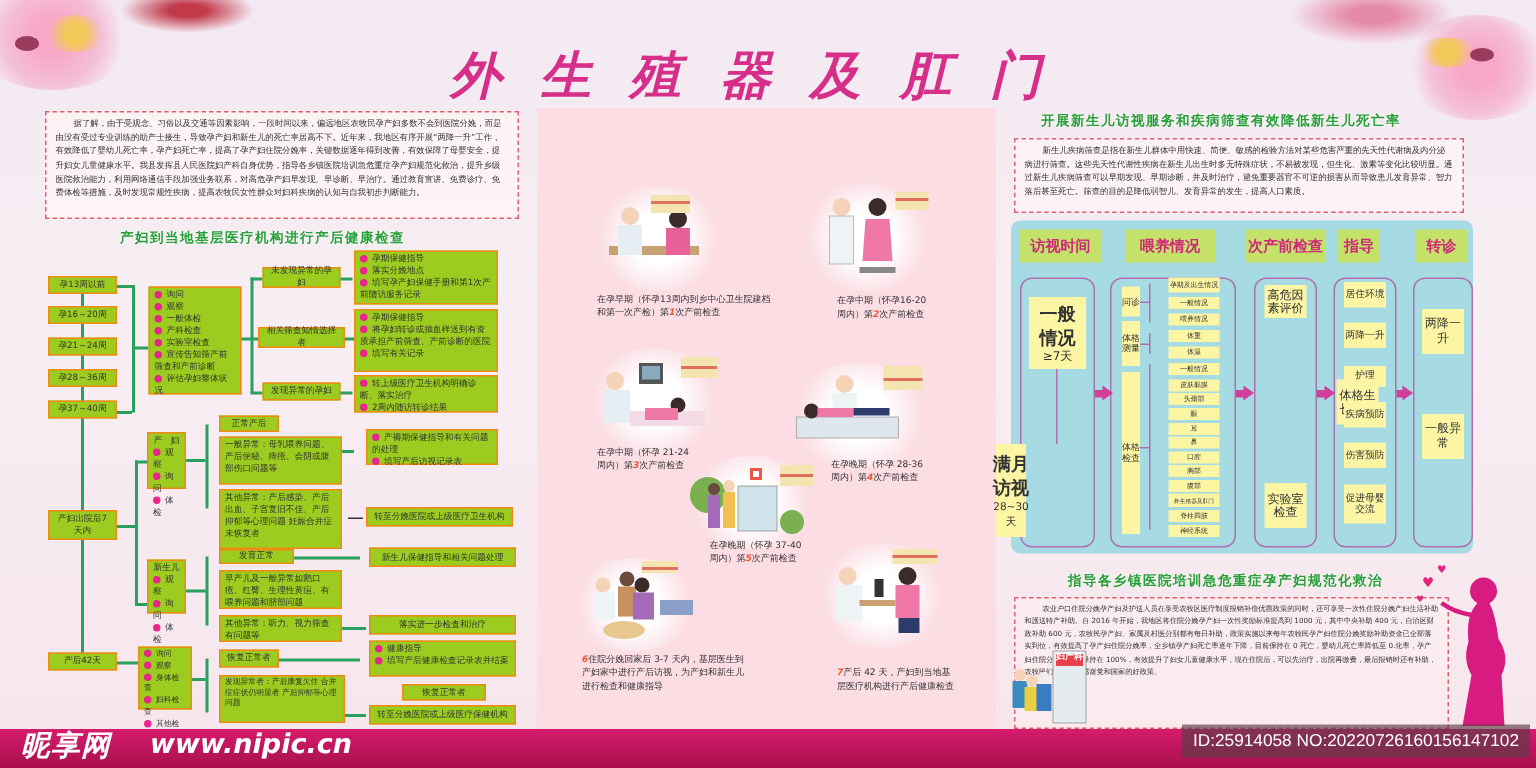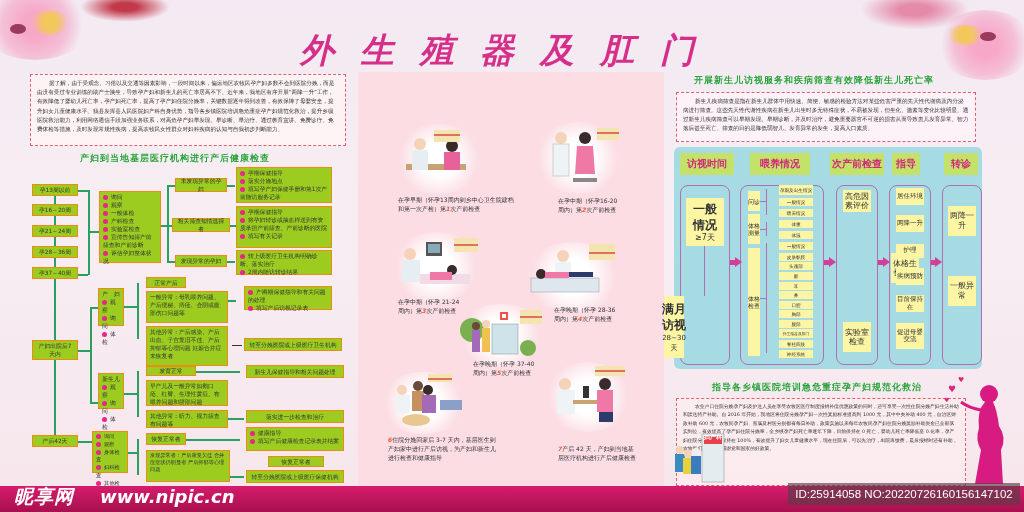--- a/index.html
+++ b/index.html
@@ -359,21 +359,21 @@
   <div class="yb sm" style="left:779px;top:350px;width:34px">神经系统</div>
 
   <div class="yb" style="left:843px;top:190px;width:28px;height:22px;font-size:8px;line-height:9px">高危因素评价</div>
   <div class="yb" style="left:891px;top:253px;width:28px;height:30px;font-size:8px;line-height:9px">体格生长评价</div>
   <div class="yb" style="left:843px;top:322px;width:28px;height:30px;font-size:8px;line-height:9px">实验室检查</div>
 
   <div class="yb" style="left:896px;top:188px;width:28px;height:17px;font-size:6.5px;line-height:7.5px">居住环境</div>
   <div class="yb" style="left:896px;top:215px;width:28px;height:17px;font-size:6.5px;line-height:7.5px">两降一升</div>
   <div class="yb" style="left:896px;top:244px;width:28px;height:14px;font-size:6.5px;line-height:7.5px">护理</div>
   <div class="yb" style="left:896px;top:268px;width:28px;height:17px;font-size:6.5px;line-height:7.5px">疾病预防</div>
-  <div class="yb" style="left:896px;top:295px;width:28px;height:17px;font-size:6.5px;line-height:7.5px">目前保持在</div>
+  <div class="yb" style="left:896px;top:295px;width:28px;height:17px;font-size:6.5px;line-height:7.5px">伤害预防</div>
   <div class="yb" style="left:896px;top:323px;width:28px;height:26px;font-size:6.5px;line-height:7.5px">促进母婴交流</div>
 
   <div class="yb" style="left:948px;top:206px;width:28px;height:30px;font-size:8px;line-height:10px">两降一升</div>
   <div class="yb" style="left:948px;top:276px;width:28px;height:30px;font-size:8px;line-height:10px">一般异常</div>
 
   <div class="pb" style="left:730px;top:260px"></div>
     <div class="pa" style="left:735px;top:257px"></div>
   <div class="pb" style="left:824px;top:260px"></div>
     <div class="pa" style="left:829px;top:257px"></div>
   <div class="pb" style="left:878px;top:260px"></div>

